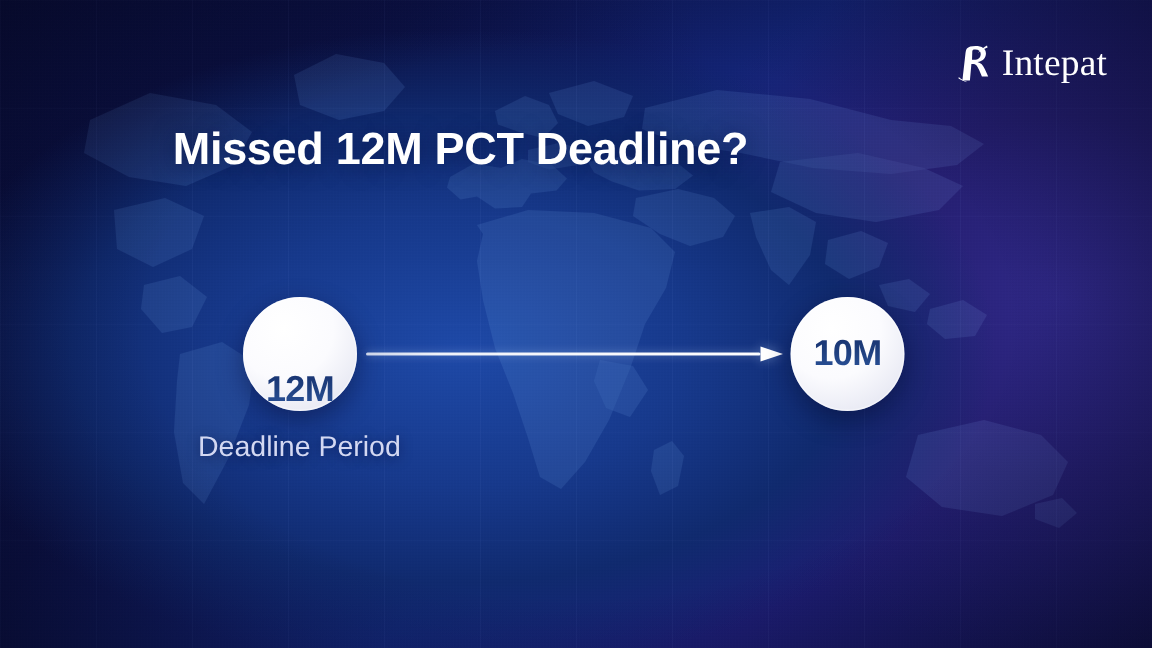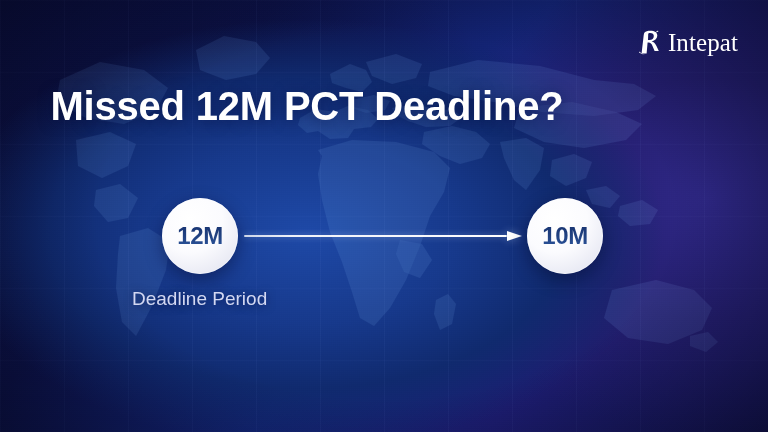--- a/index.html
+++ b/index.html
@@ -77,21 +77,21 @@
     white-space: nowrap;
   }
 
   
   .title {
     position: absolute;
     top: 82px;
     left: 0;
     width: 614px;
     text-align: center;
-    font-size: 40px;
+    font-size: 30px;
     font-weight: bold;
     color: #ffffff;
     letter-spacing: -0.2px;
     line-height: 1.2;
     text-shadow: 0 2px 14px rgba(8,14,60,0.55);
   }
 
   
   .flow {
     position: absolute;
@@ -108,21 +108,21 @@
     border-radius: 50%;
     background:
       radial-gradient(circle at 36% 28%, #ffffff 0%, #fbfbfe 45%, #e9eaf4 78%, #dfe1ee 100%);
     box-shadow:
       0 6px 18px rgba(4,8,40,0.42),
       0 0 0 1px rgba(255,255,255,0.42) inset;
     display: flex;
     align-items: center;
     justify-content: center;
   }
-  .node-left  { left: 162px; }
+  .node-left  { left: 162px; align-items: flex-end; }
   .node-right { left: 527px; }
   .node-label {
     font-size: 24px;
     font-weight: bold;
     letter-spacing: -0.4px;
     background: linear-gradient(180deg, #16306e 0%, #20407f 45%, #2c56a0 100%);
     -webkit-background-clip: text;
     background-clip: text;
     color: transparent;
     -webkit-text-fill-color: transparent;

